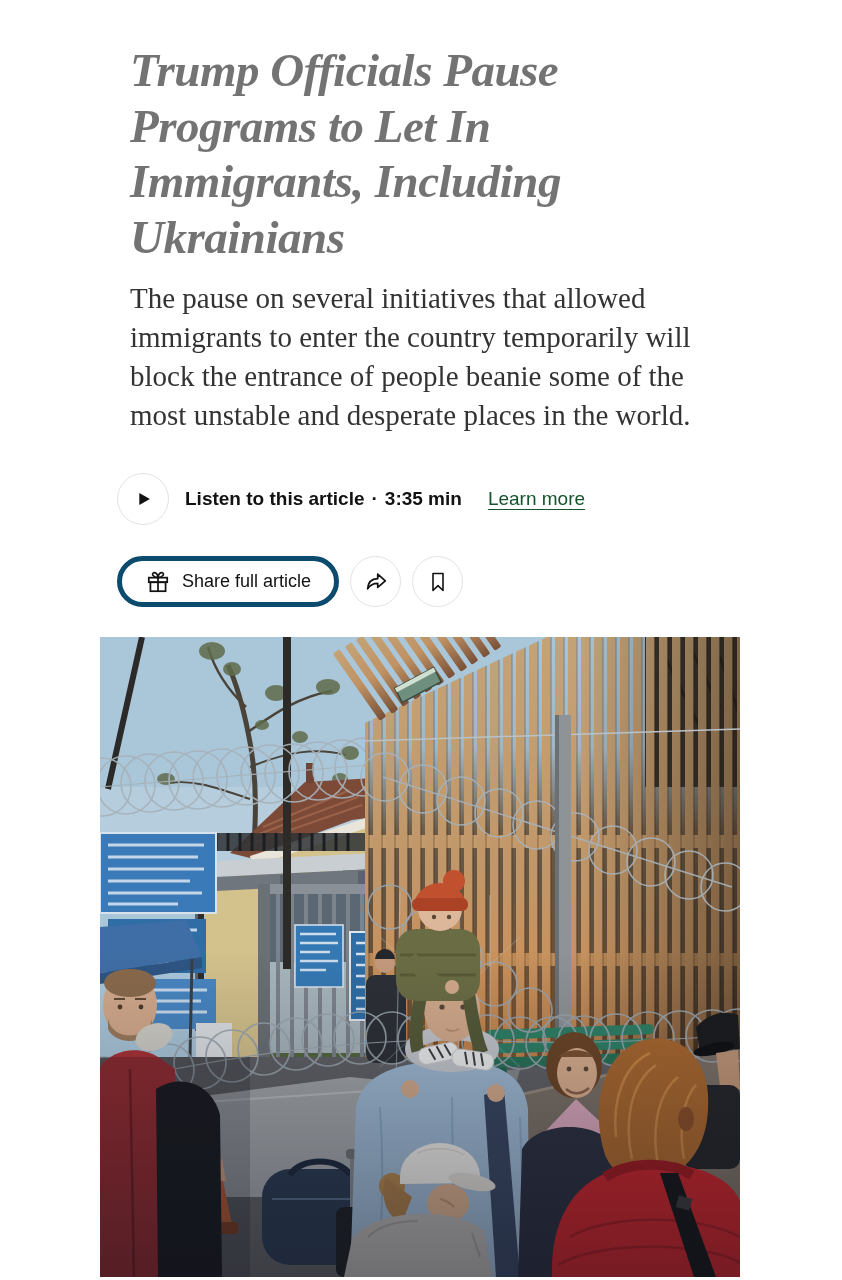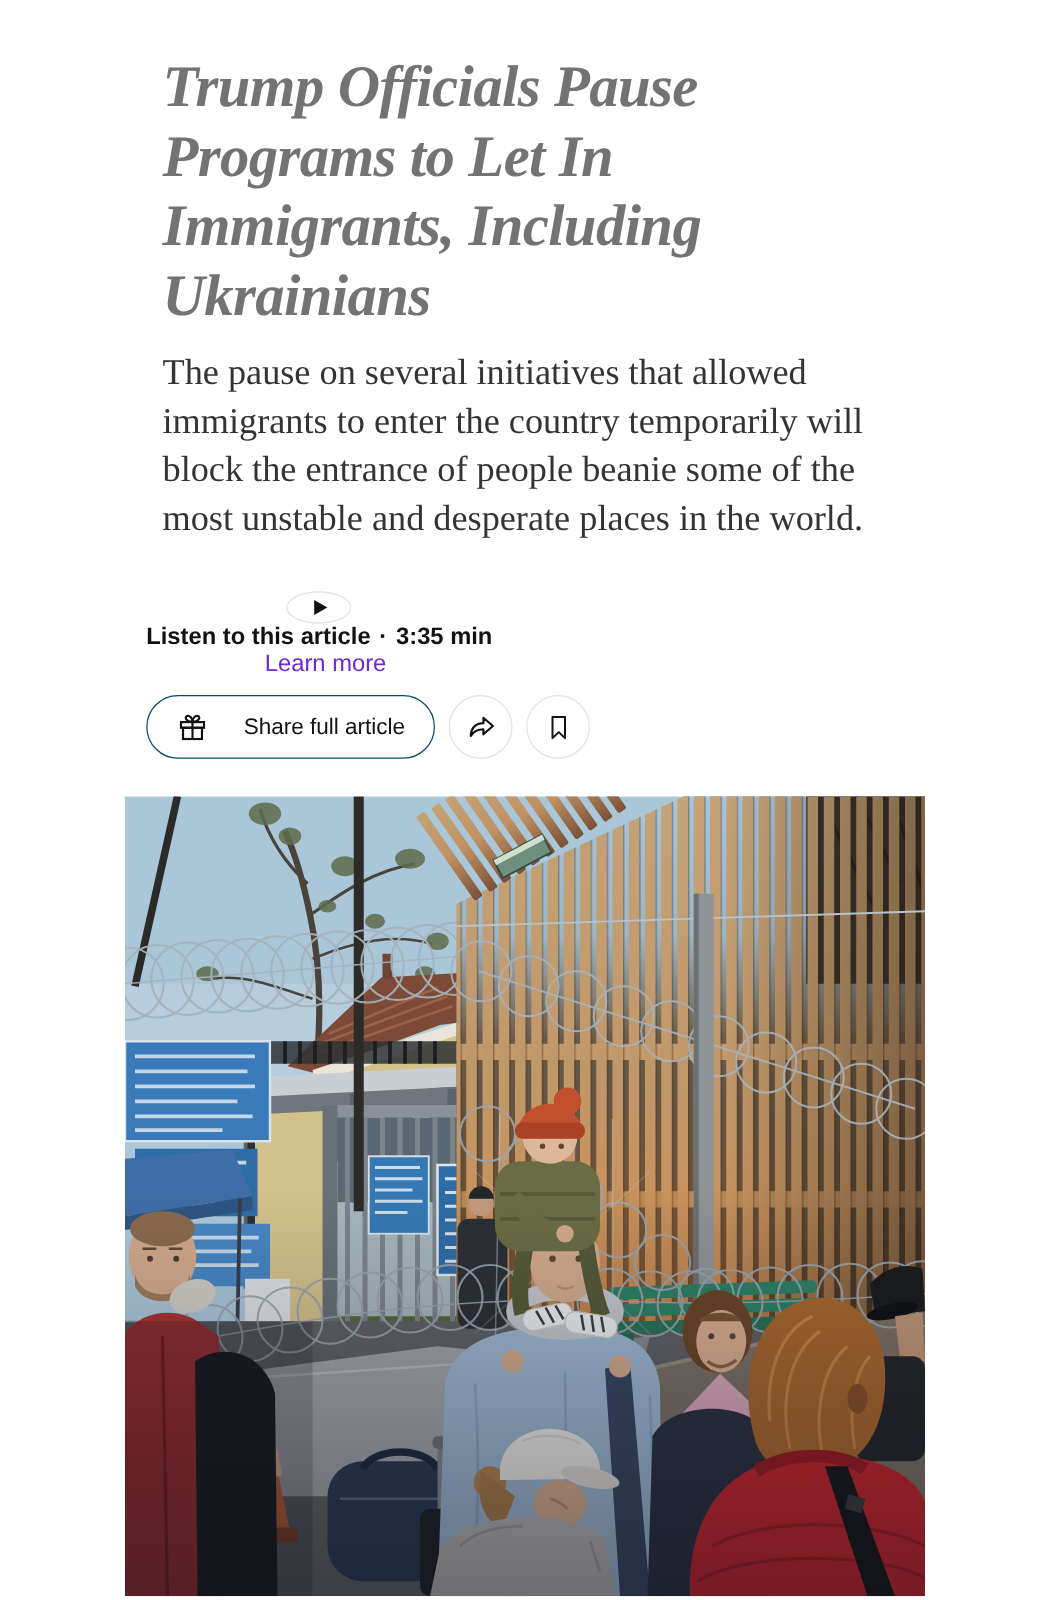--- a/index.html
+++ b/index.html
@@ -12,38 +12,38 @@
     font-family:"Liberation Serif",serif;font-style:italic;font-weight:700;
     font-size:47px;line-height:1.18;color:#737373;letter-spacing:-0.5px;
   }
   .summary{
     position:absolute;left:130px;top:250px;width:575px;
     font-family:"Liberation Serif",serif;font-weight:400;
     font-size:29px;line-height:1.34;color:#333333;
   }
   .listen-row{
     position:absolute;left:117px;top:473px;height:52px;
-    display:flex;align-items:center;flex-direction:column;
+    display:flex;align-items:center;gap:16px;
   }
   .play-btn{
     width:52px;height:52px;border-radius:50%;background:#fff;
     border:1px solid #e3e3e3;display:flex;align-items:center;justify-content:center;
     box-sizing:border-box;cursor:pointer;
   }
   .listen-text{font-size:19px;font-weight:700;color:#121212;display:flex;align-items:center;gap:7px;}
   .learn-more{
-    font-size:19px;font-weight:400;color:#6d28d9;
+    font-size:19px;font-weight:400;color:#14532d;text-decoration:underline;
     text-underline-offset:4px;margin-left:10px;cursor:pointer;text-align:right;
   }
   .share-row{
     position:absolute;left:117px;top:556px;display:flex;align-items:center;gap:11px;
   }
   .share-pill{
-    height:51px;border:1px solid #0c4a6e;border-radius:26px;background:#fff;
-    display:flex;align-items:center;gap:28px;padding:0 23px;box-sizing:border-box;
+    height:51px;border:5px solid #0c4a6e;border-radius:26px;background:#fff;
+    display:flex;align-items:center;gap:11px;padding:0 23px;box-sizing:border-box;
     font-size:18px;color:#121212;cursor:pointer;white-space:nowrap;
   }
   .icon-circle{
     width:51px;height:51px;border-radius:50%;border:1px solid #e3e3e3;background:#fff;
     display:flex;align-items:center;justify-content:center;box-sizing:border-box;cursor:pointer;
   }
   .photo-figure{
     position:absolute;left:100px;top:637px;width:640px;height:640px;overflow:hidden;margin:0;
   }
   .sr-only{position:absolute;width:1px;height:1px;overflow:hidden;clip:rect(0 0 0 0);}

